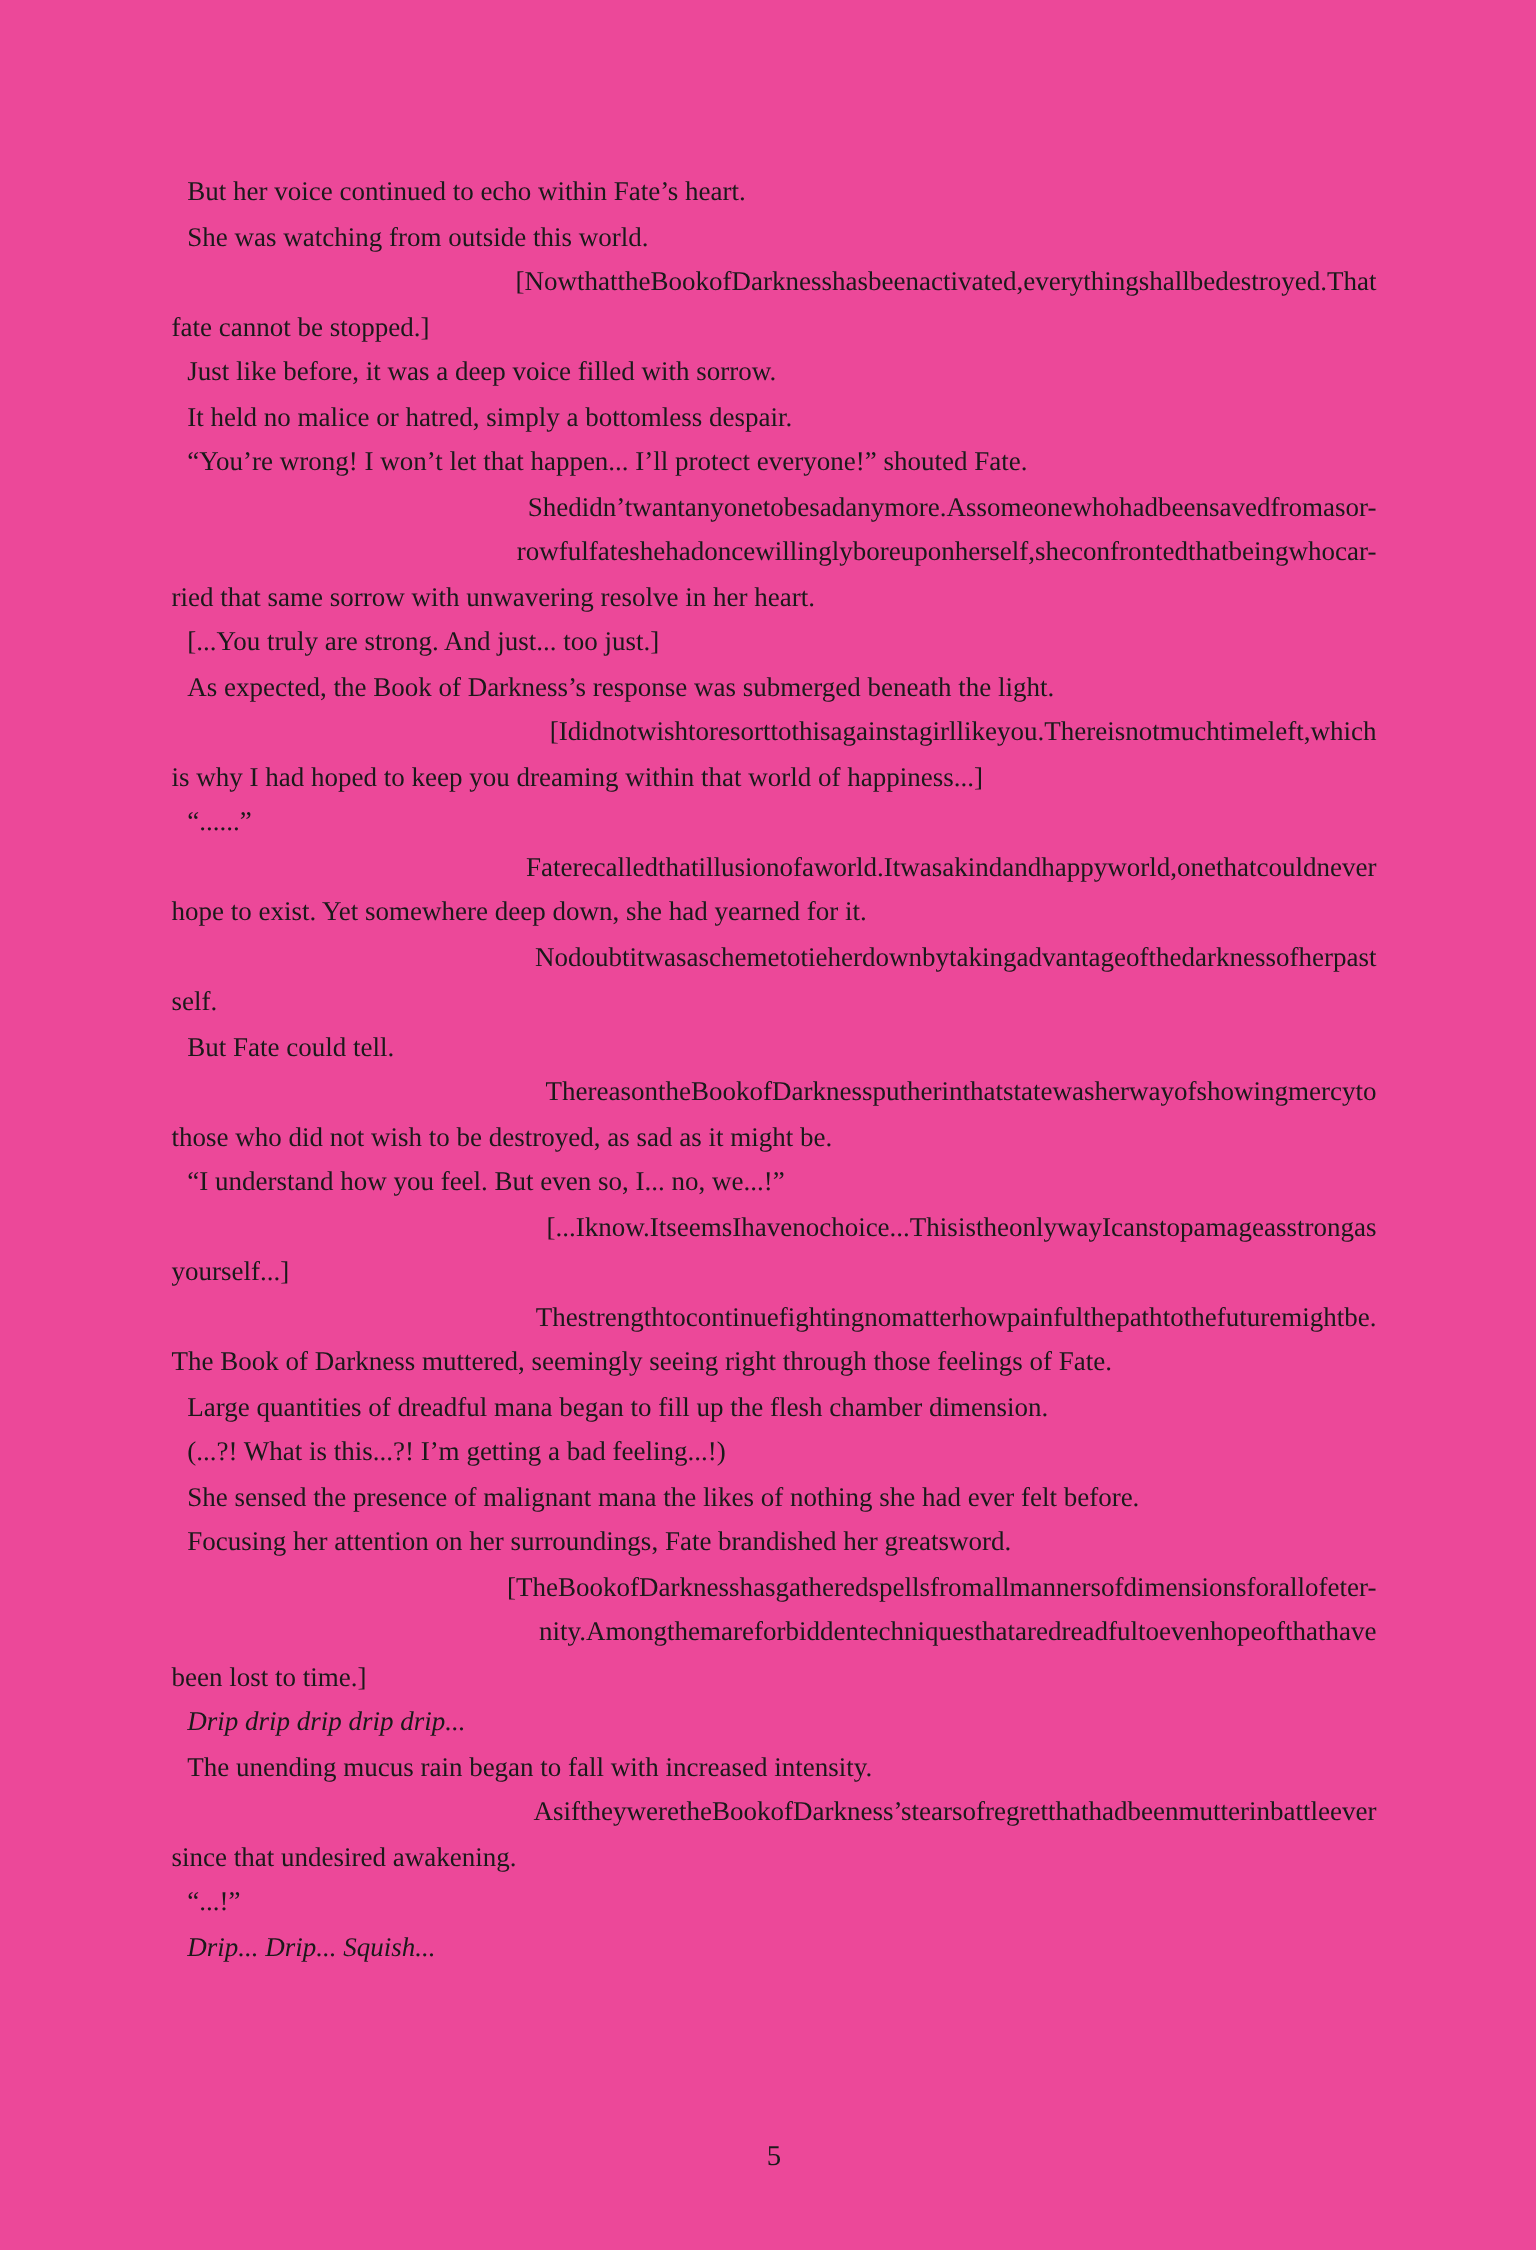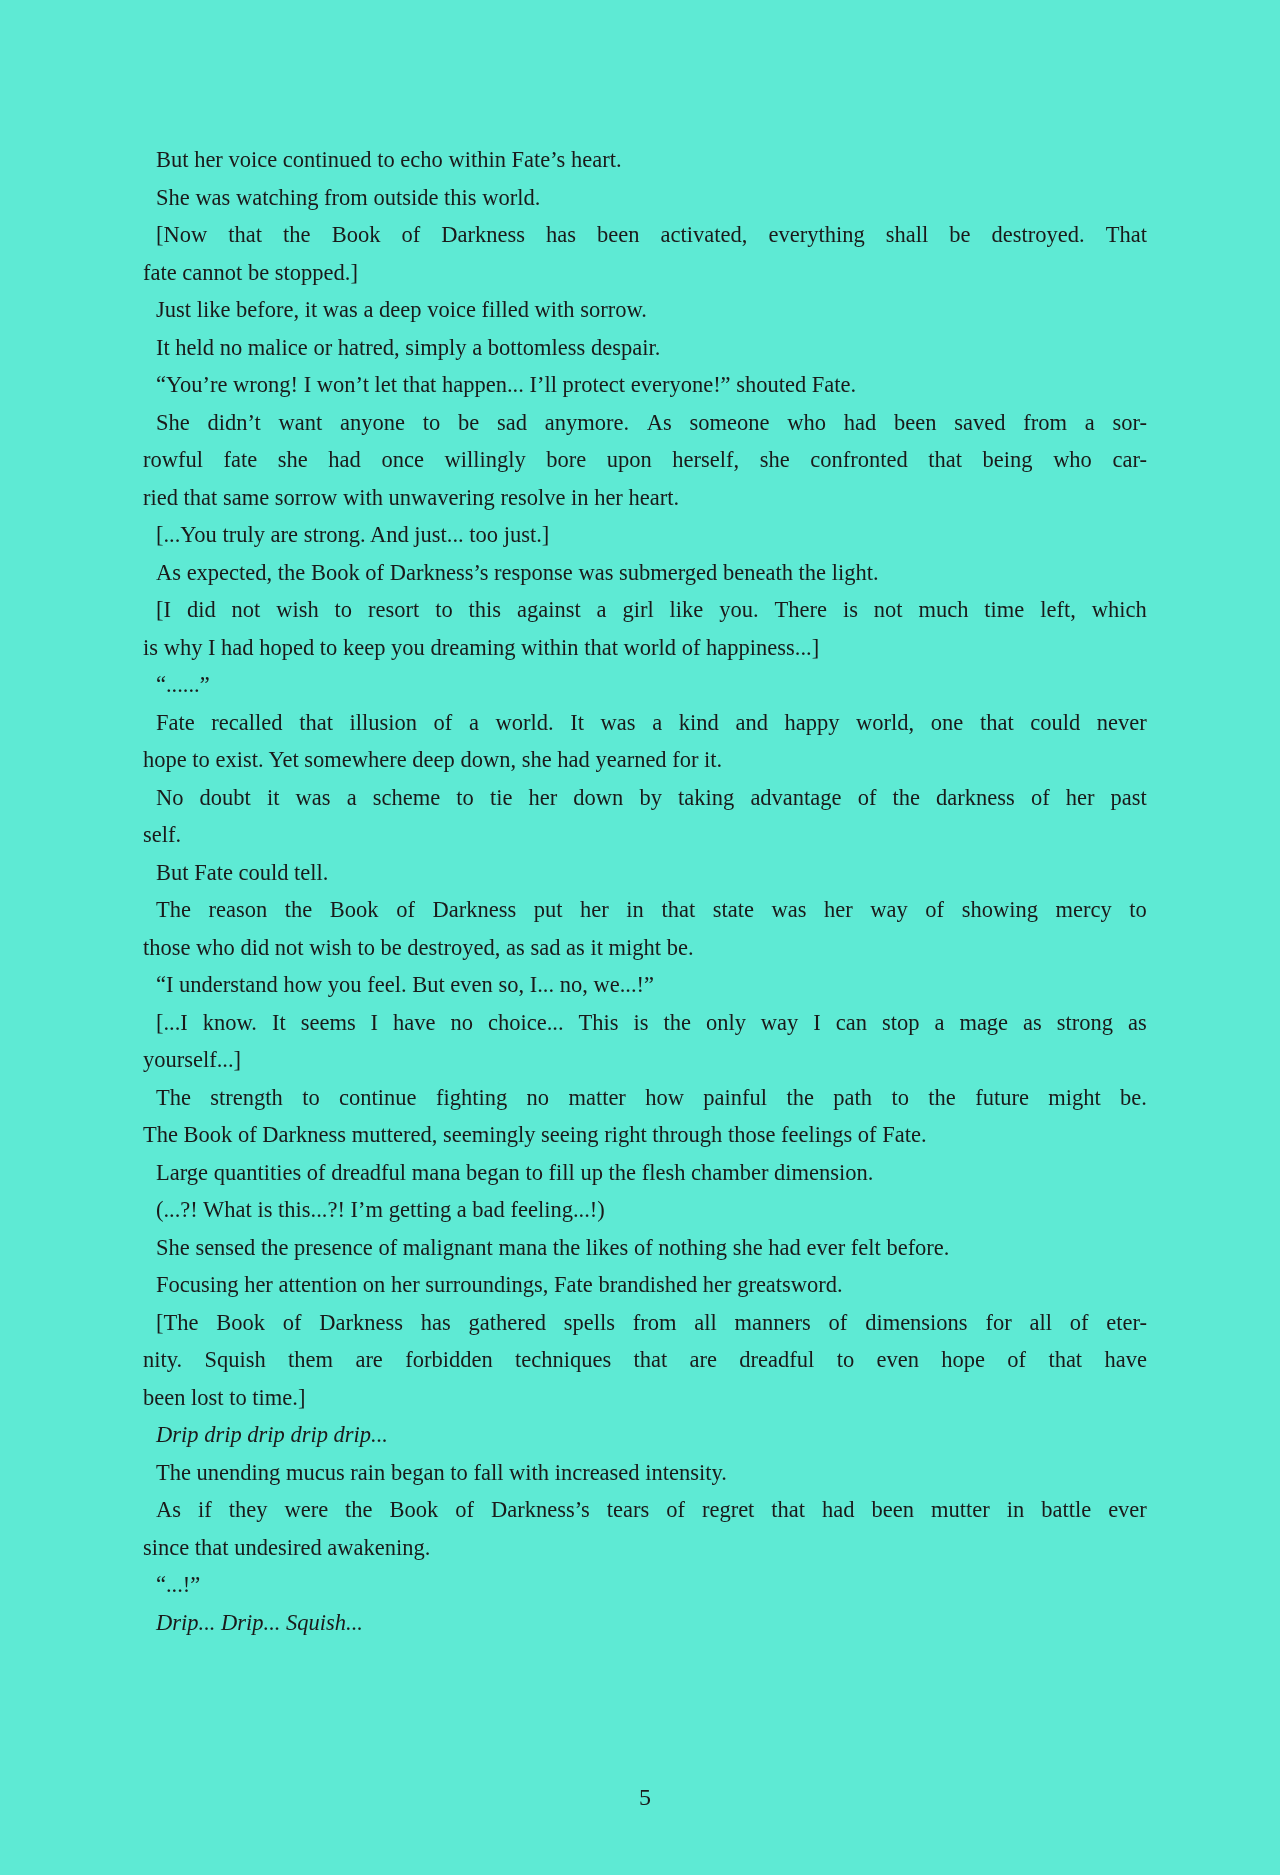--- a/index.html
+++ b/index.html
@@ -8,39 +8,39 @@
     height: 1875px;
     background: #ffffff;
     position: relative;
     font-family: "Liberation Serif", "DejaVu Serif", serif;
     color: #1a1a1a;
   }
   .page {
     position: absolute;
     left: 0; top: 0;
     width: 1280px; height: 1875px;
-    background: #5eead4;
+    background: #ec4899;
     overflow: hidden;
   }
   .text-column {
     position: absolute;
     left: 143px;
     top: 141px;
     width: 1004px;
     font-size: 22.5px;
   }
   .line {
     height: 37.5px;
     line-height: 37.5px;
     white-space: nowrap;
   }
   .line.indent { padding-left: 13px; }
   .line.justify {
     display: flex;
-    justify-content: space-between;
+    justify-content: flex-end;
   }
   .line.justify span { display: inline-block; }
   .line.italic { font-style: italic; }
   .page-number {
     position: absolute;
     left: 143px;
     top: 1784px;
     width: 1004px;
     text-align: center;
     font-size: 24px;
@@ -262,21 +262,21 @@
         <span>manners</span>
         <span>of</span>
         <span>dimensions</span>
         <span>for</span>
         <span>all</span>
         <span>of</span>
         <span>eter-</span>
       </div>
       <div class="line justify">
         <span>nity.</span>
-        <span>Squish</span>
+        <span>Among</span>
         <span>them</span>
         <span>are</span>
         <span>forbidden</span>
         <span>techniques</span>
         <span>that</span>
         <span>are</span>
         <span>dreadful</span>
         <span>to</span>
         <span>even</span>
         <span>hope</span>

